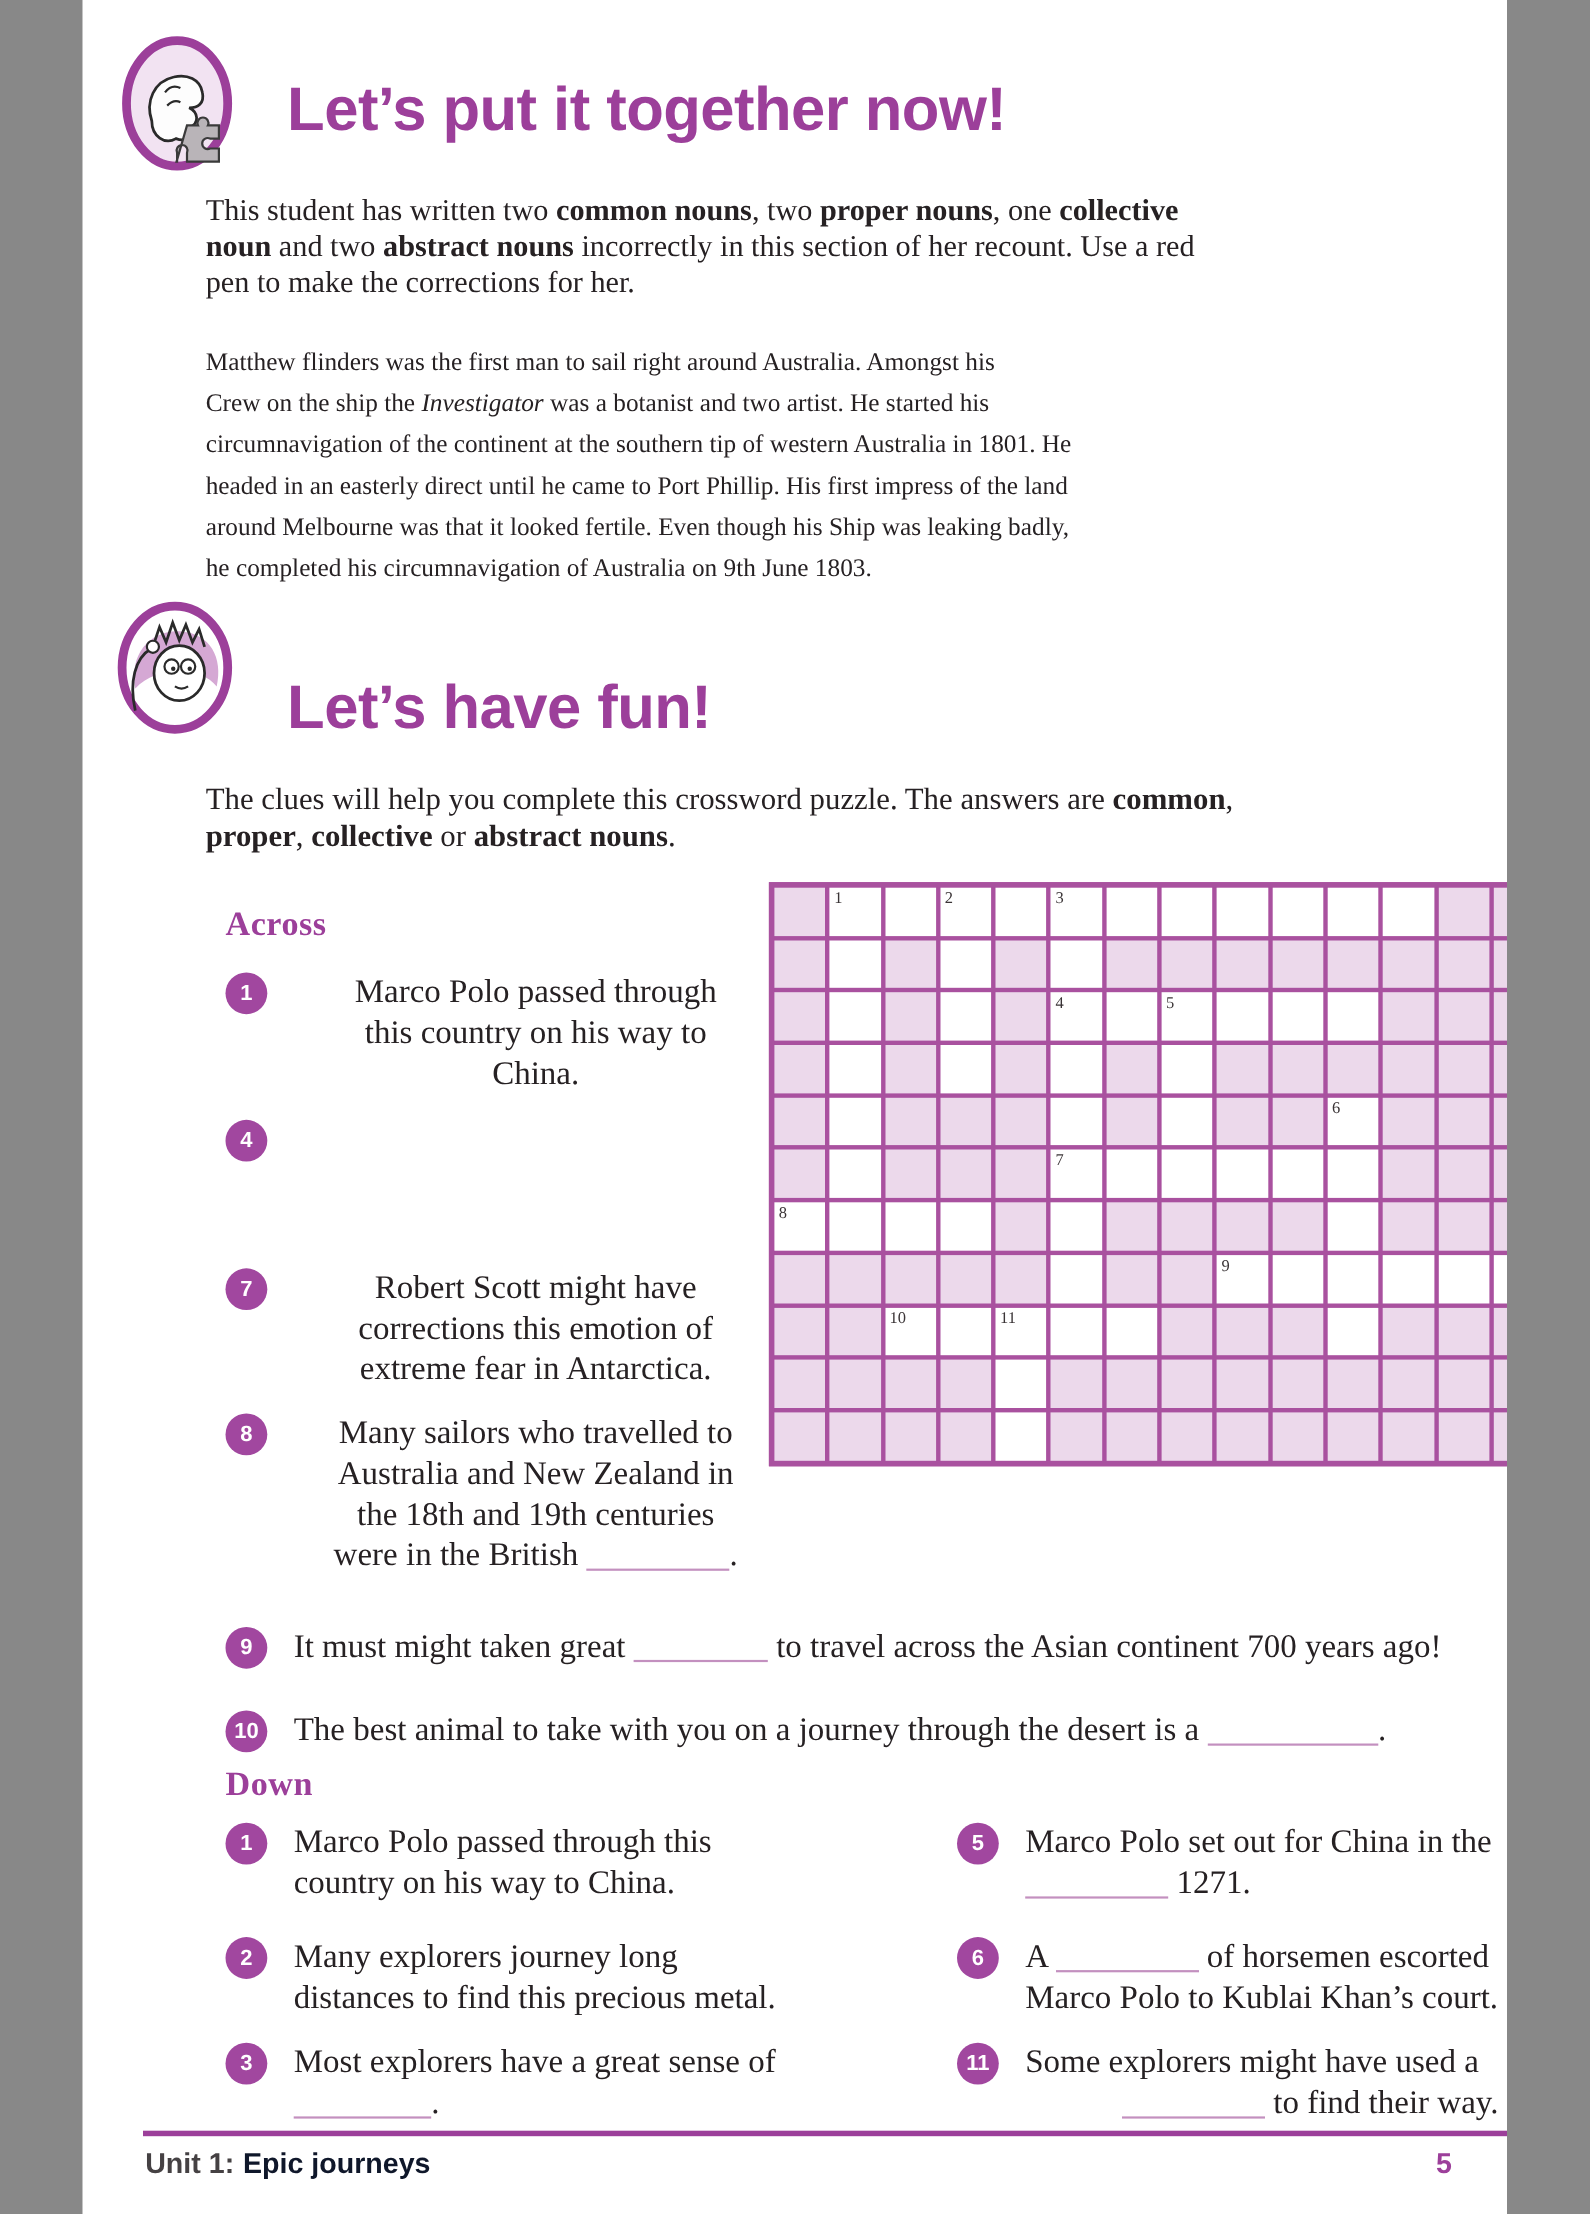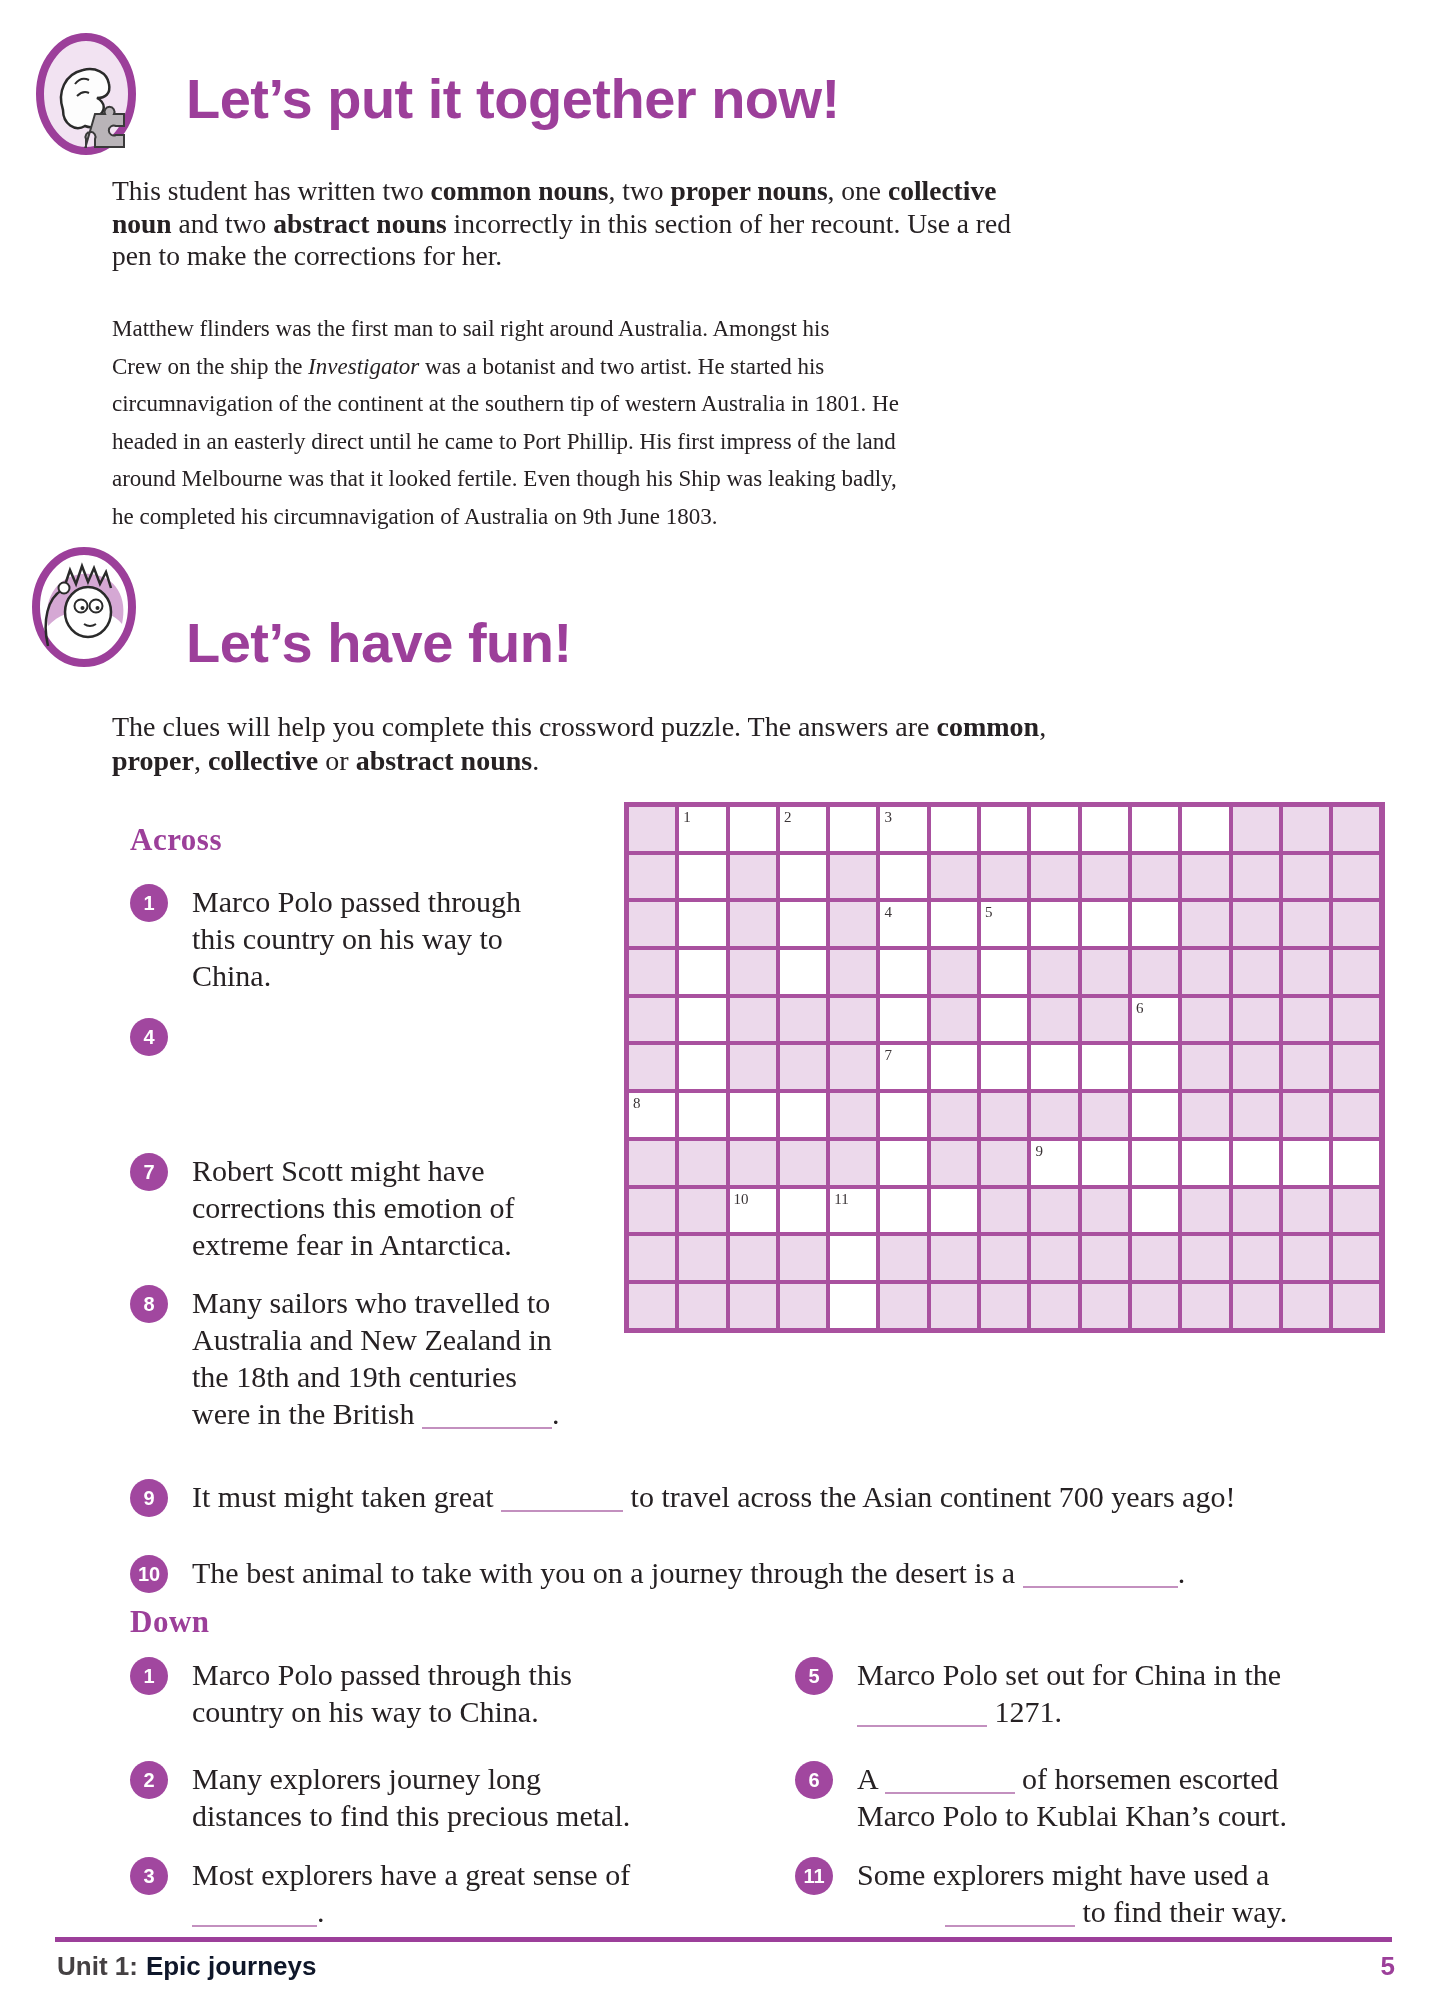--- a/index.html
+++ b/index.html
@@ -1,16 +1,16 @@
 <!DOCTYPE html>
 <html><head>
 <meta charset="utf-8">
 <style>
   html,body{margin:0;padding:0;background:#888;}
-  .page{position:relative;width:1445px;height:2013px;background:#ffffff;margin:0 auto;
+  .page{position:relative;width:1295px;height:2013px;background:#ffffff;margin:0 auto;
         font-family:"Liberation Serif",serif;color:#262123;overflow:hidden;}
   .bigtitle{position:absolute;font-family:"Liberation Sans",sans-serif;font-weight:bold;
         color:#9c3f9a;font-size:56px;letter-spacing:-0.5px;white-space:nowrap;}
   .t1{left:186px;top:66px;}
   .t2{left:186px;top:610px;}
   .para{position:absolute;font-size:27.5px;line-height:32.5px;}
   .intro1{left:112px;top:175px;width:1090px;}
   .passage{left:112px;top:310px;width:1180px;font-size:23px;line-height:37.5px;}
   .intro2{left:112px;top:710px;width:1090px;font-size:28px;line-height:33.5px;}
   .bb{font-weight:bold;}
@@ -19,21 +19,21 @@
   .blank{display:inline-block;height:8px;border-bottom:2px solid #c390bf;vertical-align:-5px;}
   .headword{position:absolute;font-family:"Liberation Serif",serif;font-weight:bold;
         color:#9c3f9a;font-size:31px;letter-spacing:0.5px;}
   .hw-across{left:130px;top:822px;}
   .hw-down{left:130px;top:1604px;}
   .clue{position:absolute;}
   .cnum{position:absolute;left:0;top:1px;width:38px;height:38px;border-radius:50%;
         background:#a1479f;color:#ffffff;font-family:"Liberation Sans",sans-serif;
         font-weight:bold;font-size:20px;display:flex;align-items:center;justify-content:center;}
   .ctext{display:block;margin-left:62px;font-size:30px;line-height:37px;}
-  .a-col .ctext{width:440px;}
+  .a-col .ctext{width:440px;text-align:center;}
   .a-wide .ctext{width:1270px;white-space:nowrap;}
   .d-left{left:130px;} .d-left .ctext{width:600px;}
   .d-right{left:795px;} .d-right .ctext{width:600px;}
   .a1{left:130px;top:883px;}  .a4{left:130px;top:1017px;}
   .a7{left:130px;top:1152px;} .a8{left:130px;top:1284px;}
   .a9{left:130px;top:1478px;} .a10{left:130px;top:1554px;}
   .r1{top:1656px;} .r2{top:1760px;} .r3{top:1856px;}
   .grid{position:absolute;left:624px;top:802px;width:751px;background:#a9519f;
         border:5px solid #a9519f;display:grid;gap:4px;
         grid-template-columns:repeat(15,46.3px);grid-template-rows:repeat(11,43.7px);}

